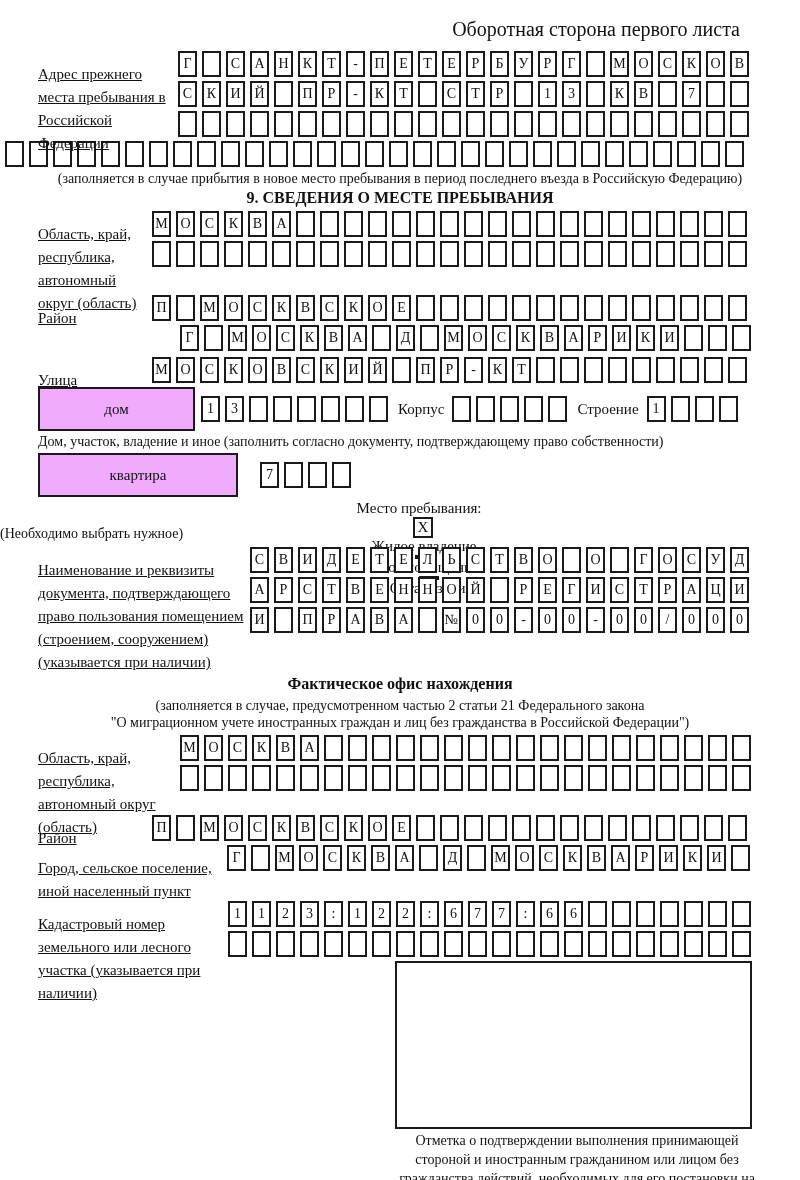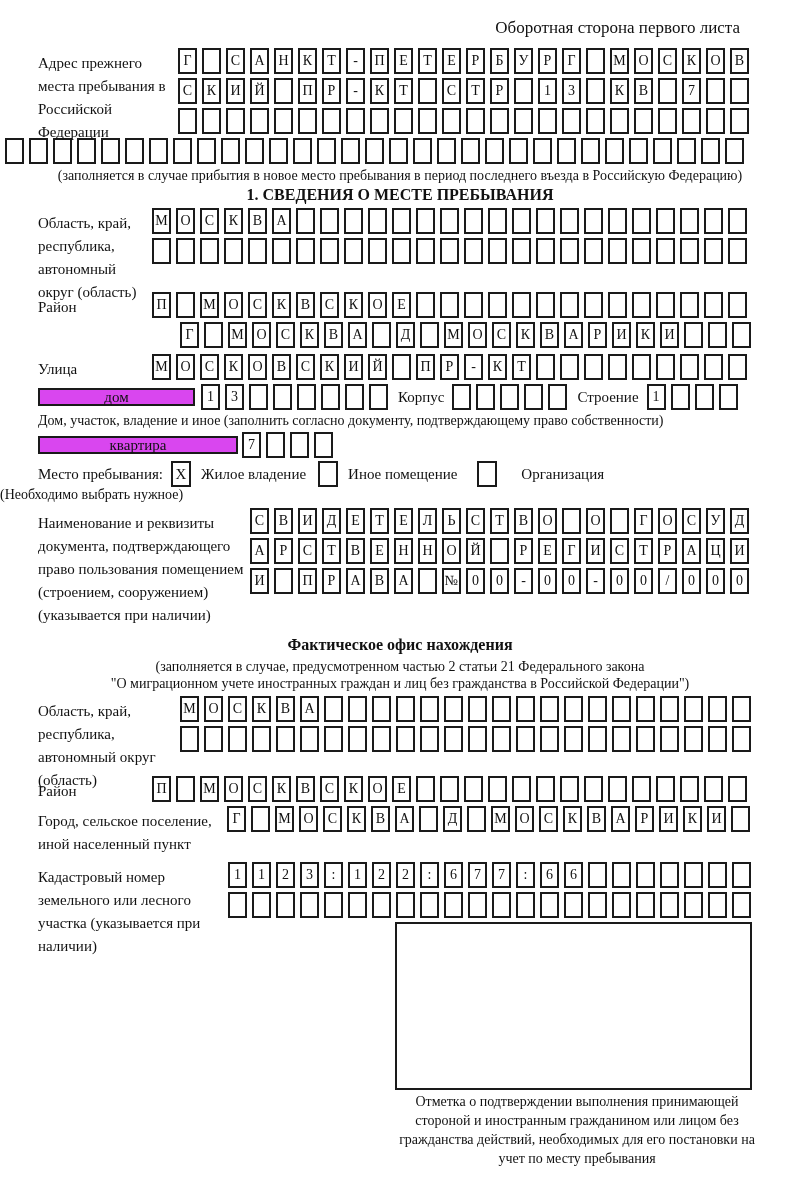--- a/index.html
+++ b/index.html
@@ -1,42 +1,42 @@
 <!DOCTYPE html>
 <html><head>
 <meta charset="utf-8">
 <style>
   html,body{margin:0;padding:0;background:#ffffff;}
   body{width:800px;height:1180px;overflow:hidden;font-family:"Liberation Serif",serif;color:#111;}
   .page{position:relative;width:800px;height:1180px;background:#fff;}
-  .top-note{margin-top:18px;padding-right:60px;text-align:right;font-size:17px;}
+  .top-note{margin-top:18px;padding-right:60px;text-align:right;font-size:20px;}
   .group{position:relative;}
-  .label{position:absolute;left:38px;top:4px;width:112px;font-size:15px;line-height:23px;}
+  .label{position:absolute;left:38px;top:12px;width:112px;font-size:15px;line-height:23px;text-decoration:underline;}
   .lbl-prev{width:128px;}
   .lbl-doc{width:220px;}
   .lbl-kad{width:185px;}
   .lbl-gorod3{width:200px;}
   .lbl-obl3{width:135px;}
   .cellrow{display:flex;gap:5px;margin-bottom:4px;}
   .cell{box-sizing:border-box;flex:0 0 19px;width:19px;height:26px;border:2px solid #1a1a1a;
         display:flex;align-items:center;justify-content:center;font-size:14px;line-height:1;background:#fff;}
   .ml178{margin-left:178px;} .ml5{margin-left:5px;} .ml152{margin-left:152px;}
   .ml180{margin-left:180px;} .ml250{margin-left:250px;} .ml227{margin-left:227px;} .ml228{margin-left:228px;}
   .caption{font-size:14px;}
   .caption.center{text-align:center;}
   .caption.left38{margin-left:38px;}
   .sec-title{margin:2px 0 4px 0;text-align:center;font-size:16px;font-weight:bold;}
   .minh84{min-height:84px;} .minh80{min-height:80px;} .minh126{min-height:126px;} .minh52{min-height:52px;}
-  .labelbox{box-sizing:border-box;height:18px;border:2px solid #1a1a1a;display:flex;
-            align-items:center;justify-content:center;font-size:15px;background:#d946ef;}
+  .labelbox{box-sizing:border-box;height:44px;border:2px solid #1a1a1a;display:flex;
+            align-items:center;justify-content:center;font-size:15px;background:#f0abfc;}
   .houseline{display:flex;align-items:center;margin-left:38px;}
   .lb-dom{width:157px;margin-right:6px;}
-  .lb-kv{width:200px;margin-right:4px;}
+  .lb-kv{width:200px;margin-right:22px;}
   .inline-lb{font-size:15px;margin:0 8px 0 10px;white-space:nowrap;}
-  .chkline{display:flex;align-items:center;margin-left:38px;height:26px;font-size:15px;}
+  .chkline{display:flex;align-items:center;margin-left:38px;height:26px;font-size:15px;flex-direction:column;}
   .cbox{box-sizing:border-box;width:20px;height:26px;border:2px solid #1a1a1a;display:flex;
         align-items:center;justify-content:center;font-size:15px;}
   .chk-note{font-size:14px;}
   .fact-note{text-align:center;font-size:14px;line-height:17px;}
   .stamp-box{box-sizing:border-box;margin-left:395px;width:357px;height:168px;border:2px solid #1a1a1a;background:#fff;}
   .stamp-caption{margin-left:388px;width:378px;text-align:center;font-size:14px;line-height:19px;}
   .mt10{margin-top:10px;} .mt4{margin-top:4px;} .mt3{margin-top:3px;} .mt6{margin-top:6px;} .mt5{margin-top:5px;} .mt2{margin-top:2px;}
 </style>
 </head>
 <body>
@@ -154,21 +154,21 @@
         <span class="cell"></span>
         <span class="cell"></span>
         <span class="cell"></span>
         <span class="cell"></span>
         <span class="cell"></span>
         <span class="cell"></span>
       </div>
   </section>
   <div class="caption center">(заполняется в случае прибытия в новое место пребывания в период последнего въезда в Российскую Федерацию)</div>
 
-  <h2 class="sec-title">1. СВЕДЕНИЯ О МЕСТЕ ПРЕБЫВАНИЯ</h2>
+  <h2 class="sec-title">9. СВЕДЕНИЯ О МЕСТЕ ПРЕБЫВАНИЯ</h2>
 
   <section class="group minh84">
     <div class="label">Область, край, республика, автономный округ (область)</div>
     <div class="cellrow ml152">
         <span class="cell">М</span>
         <span class="cell">О</span>
         <span class="cell">С</span>
         <span class="cell">К</span>
         <span class="cell">В</span>
         <span class="cell">А</span>

